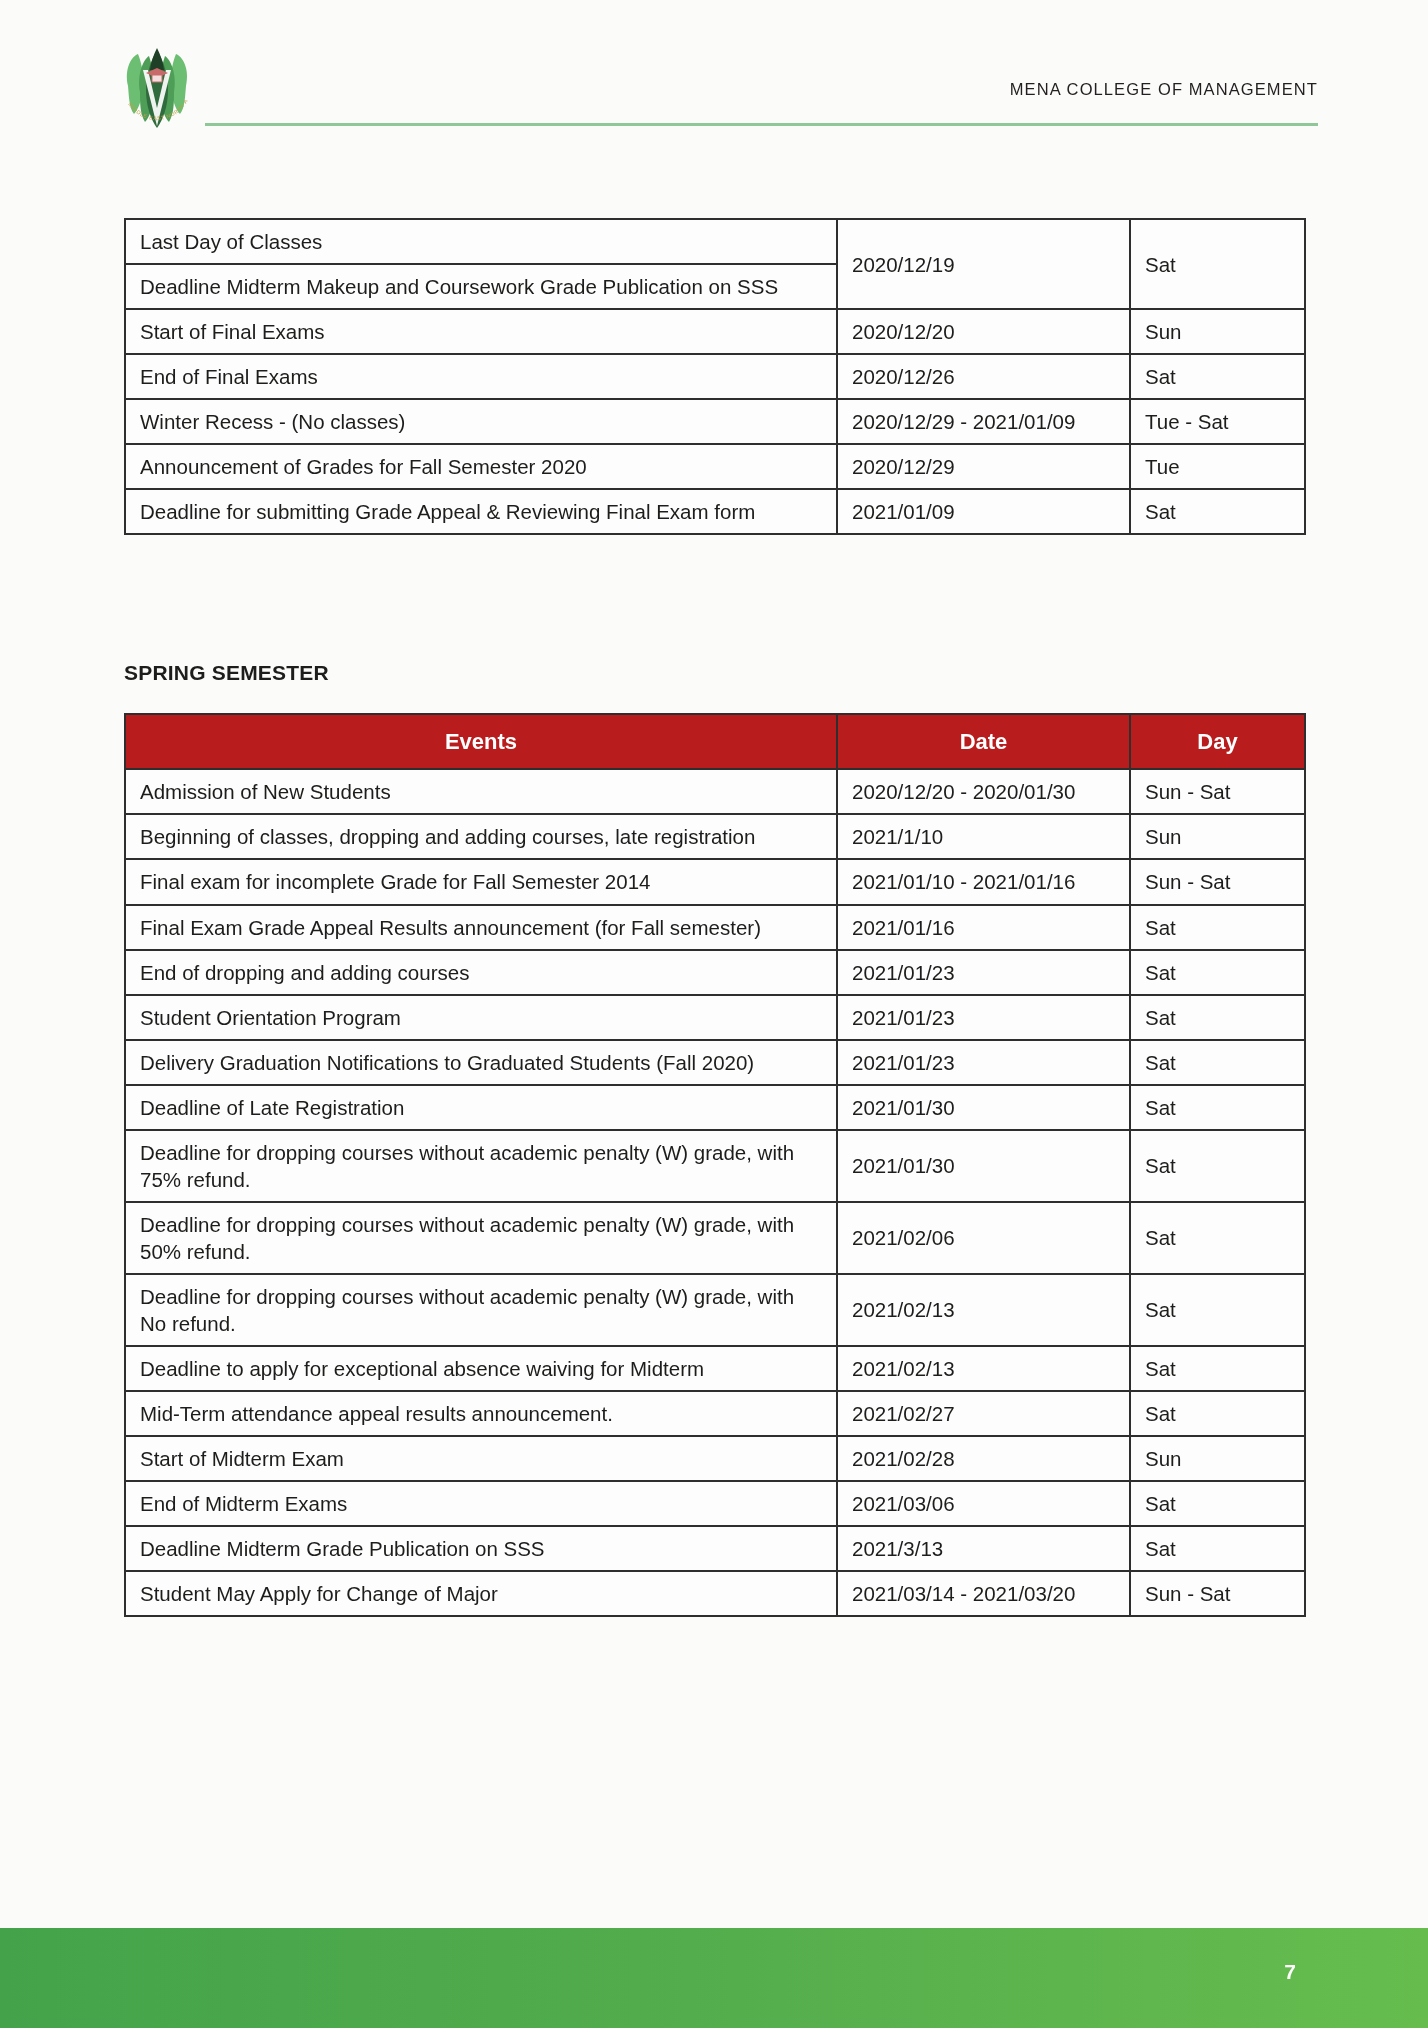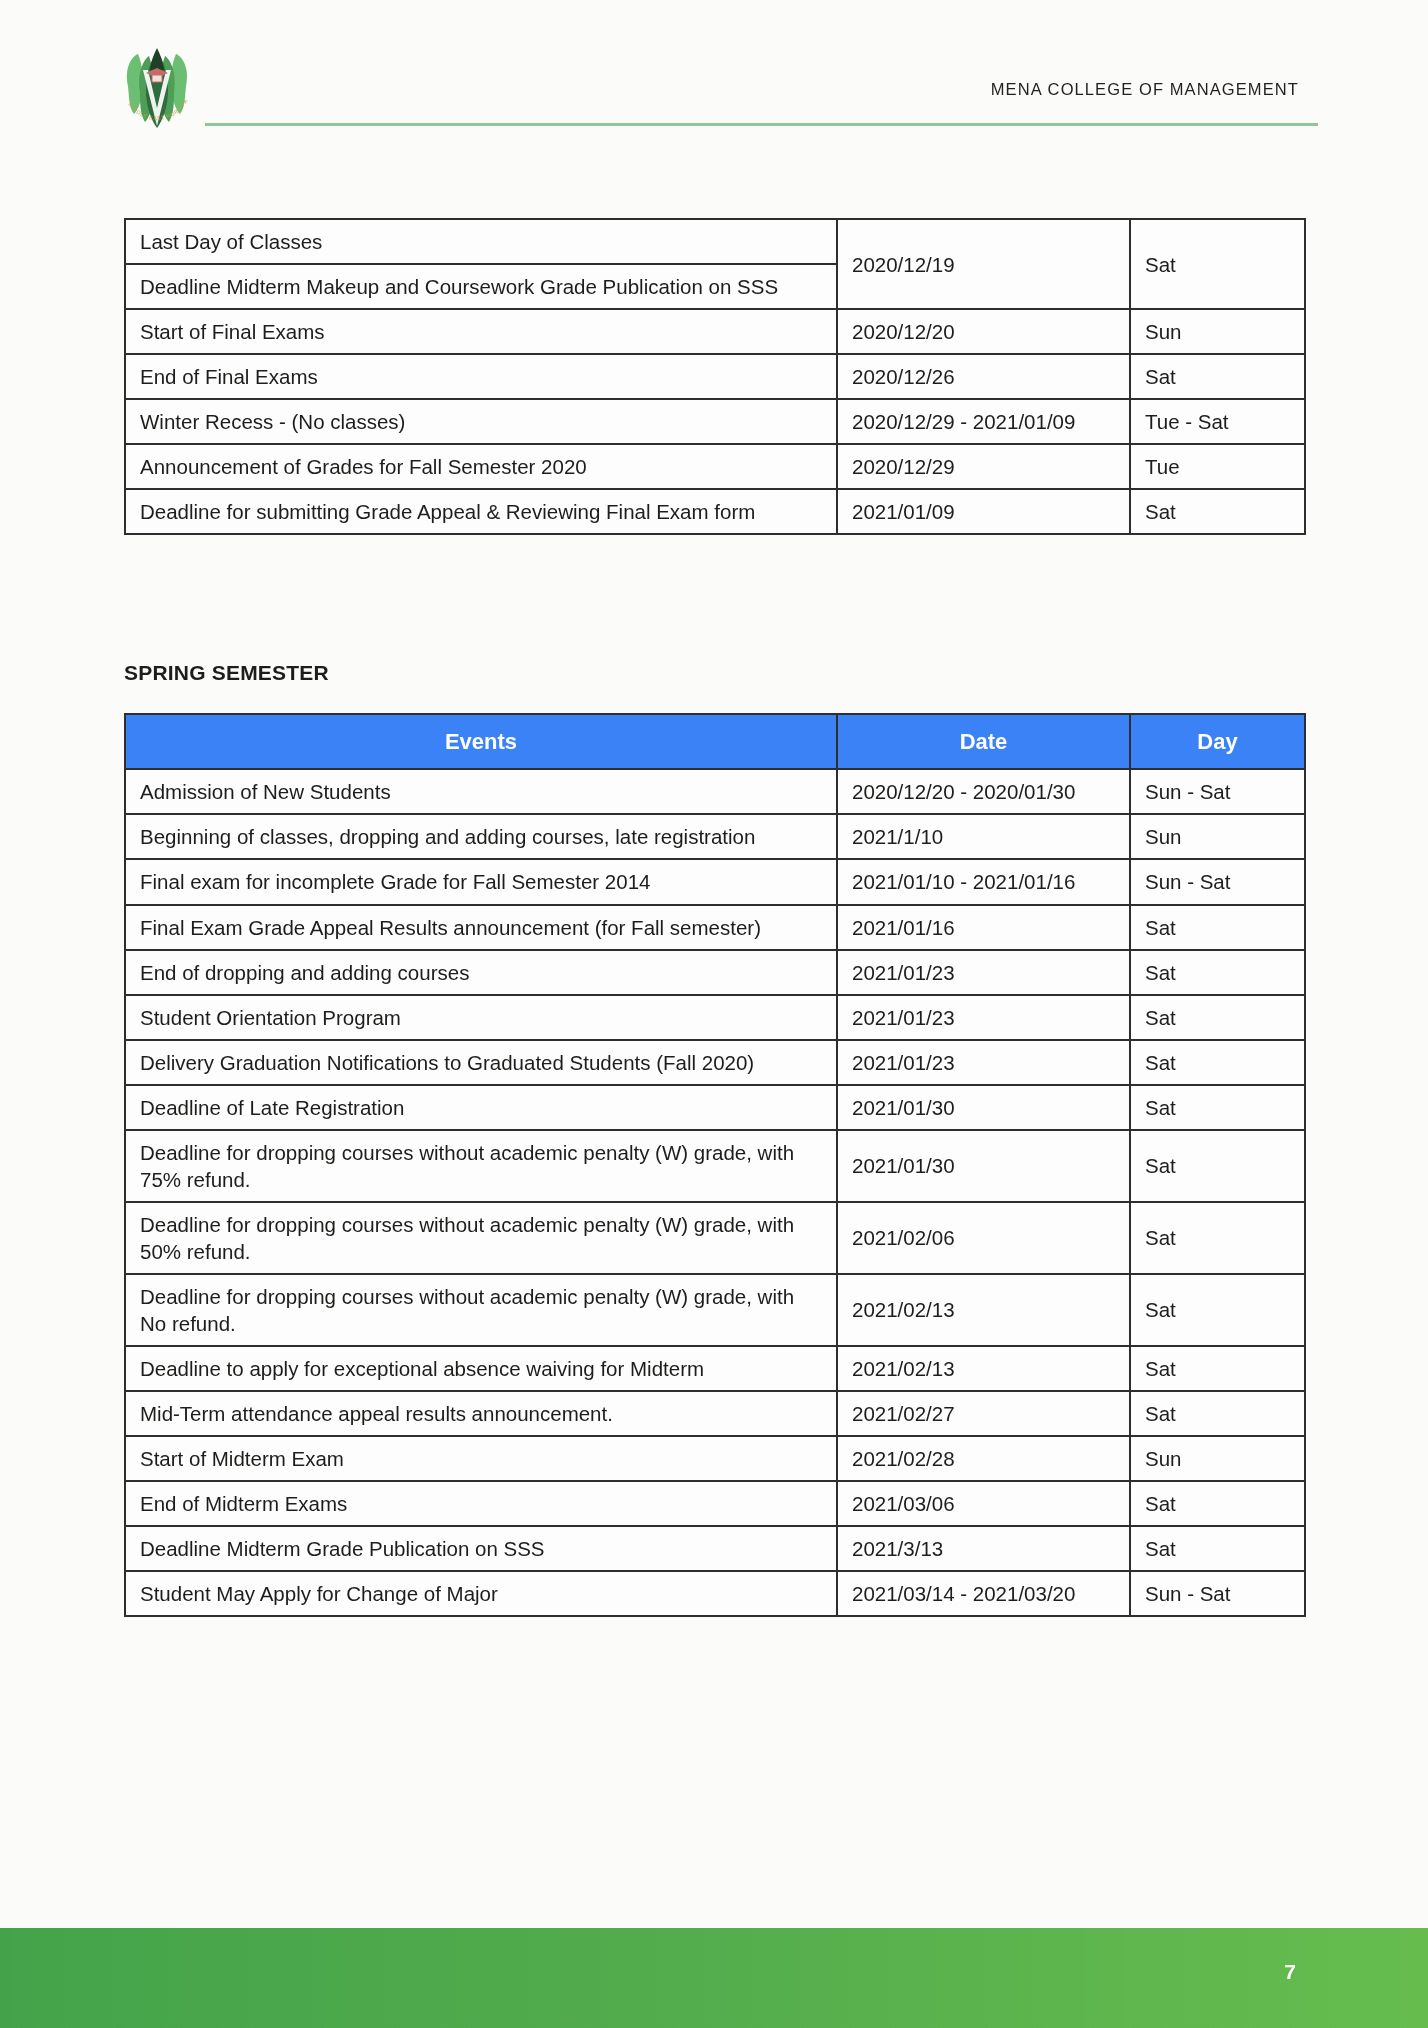--- a/index.html
+++ b/index.html
@@ -22,21 +22,21 @@
   .logo {
     position: absolute;
     left: 118px;
     top: 42px;
     width: 78px;
     height: 92px;
   }
   .logo svg { display: block; }
   .header-title {
     position: absolute;
-    right: 129px;
+    right: 110px;
     top: 80px;
     font-size: 16.5px;
     letter-spacing: 1.1px;
     color: #231f20;
     font-weight: 400;
     white-space: nowrap;
   }
   .header-rule {
     position: absolute;
     left: 205px;
@@ -71,21 +71,21 @@
   }
   col.c-event { width: 712px; }
   col.c-date  { width: 293px; }
   col.c-day   { width: 175px; }
 
   td.ev { text-align: left; margin-left: 36px; }
   td.dt, td.dy { text-align: left; }
 
   
   table.cal thead th {
-    background: #3b82f6;
+    background: #b91c1c;
     color: #ffffff;
     font-weight: bold;
     font-size: 22px;
     text-align: center;
     padding: 12px 10px;
     border-color: #2e2e2e;
   }
 
   .section-title {
     font-size: 21px;

